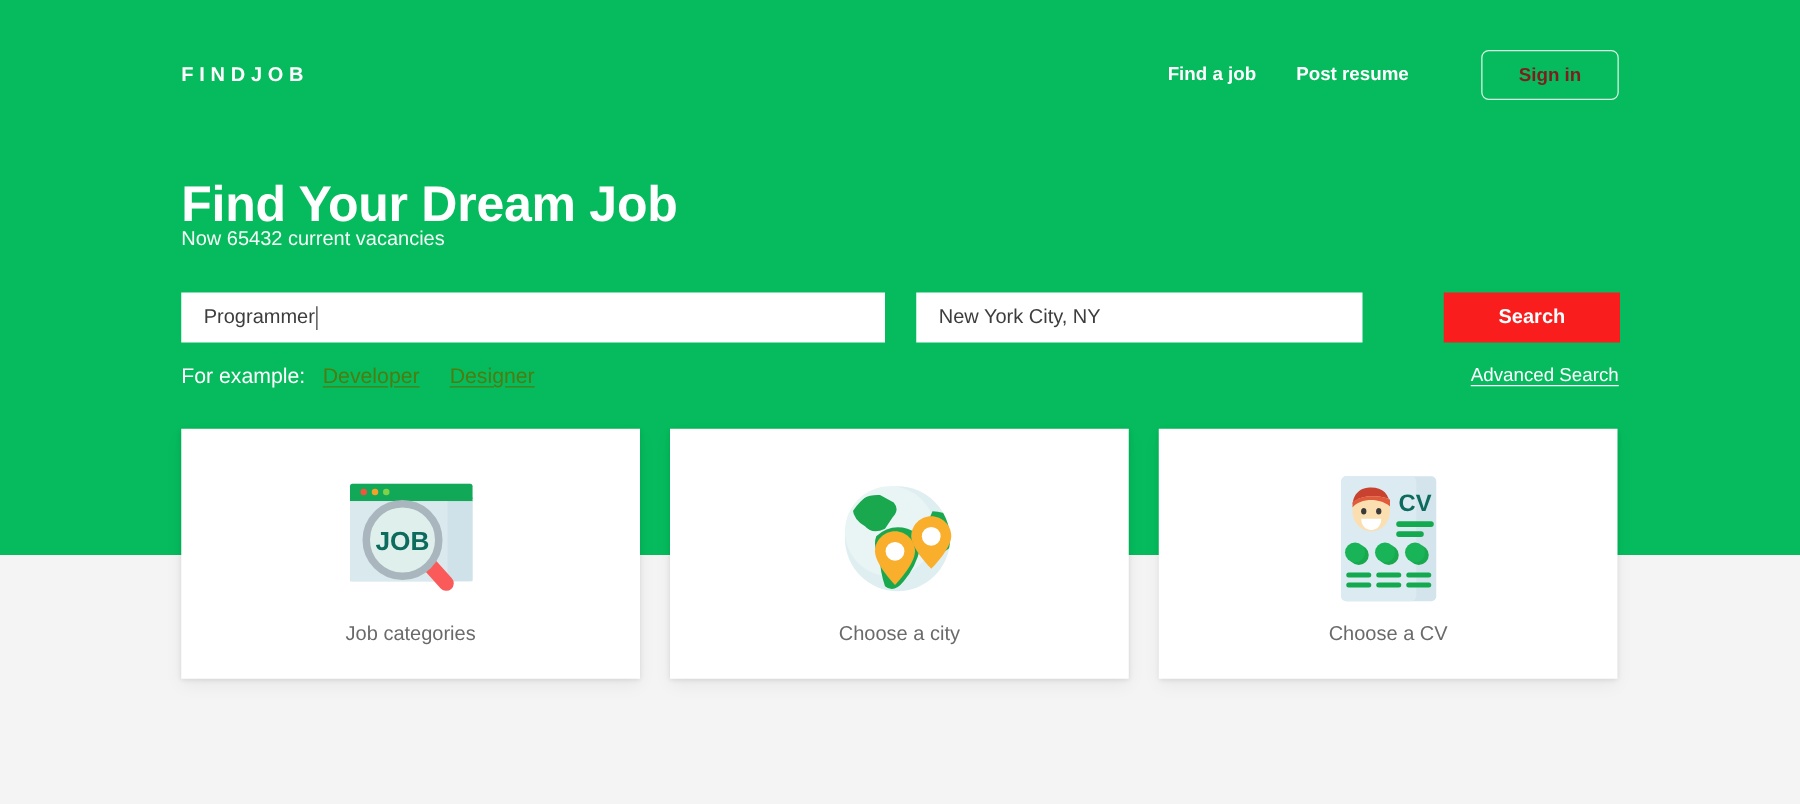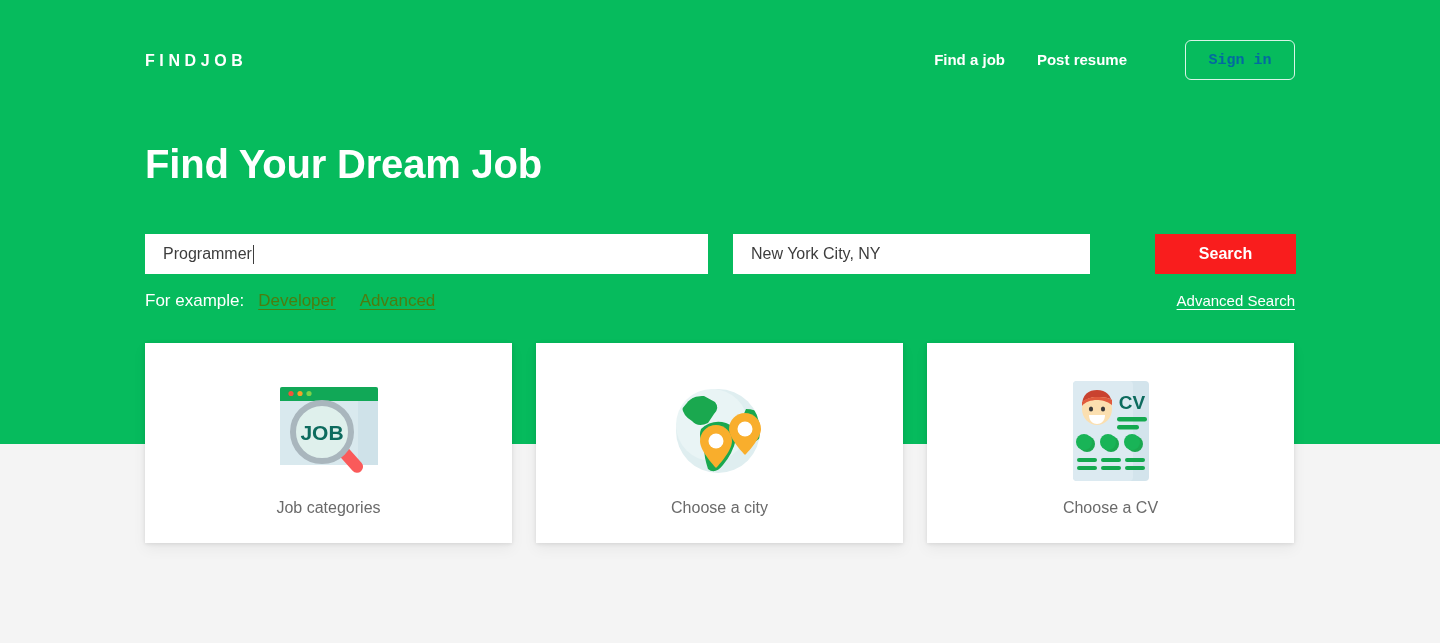--- a/index.html
+++ b/index.html
@@ -72,23 +72,23 @@
     line-height: 20px;
     white-space: nowrap;
     cursor: pointer;
   }
   .nav-link.first { margin-right: 32px; }
   .nav-link.second { margin-right: 58px; }
 
   .signin-btn {
     border: 1px solid rgba(255,255,255,0.85);
     border-radius: 6px;
-    color: #0369a1;
+    color: #7f1d1d;
     background: transparent;
-    font-family: Liberation Mono, monospace;
+    font-family: Liberation Sans, sans-serif;
     font-size: 15px;
     font-weight: bold;
     width: 110px;
     height: 40px;
     cursor: pointer;
     line-height: 1;
   }
 
   
   .hero-title {
@@ -255,40 +255,41 @@
 
     <div class="nav">
       <a class="nav-link first">Find a job</a>
       <a class="nav-link second">Post resume</a>
       <button class="signin-btn">Sign in</button>
     </div>
 
   </div>
 
   <h1 class="hero-title">Find Your Dream Job</h1>
+  <div class="hero-sub">Now 65432 current vacancies</div>
 
   <div class="search-row">
 
     <div class="search-field keyword">
       <span>Programmer</span>
         <span class="caret"></span>
     </div>
 
     <div class="search-field location">
       <span>New York City, NY</span>
     </div>
 
     <button class="search-btn">Search</button>
 
   </div>
 
   <div class="examples">
     <span class="label">For example:</span>
     <a class="example-link">Developer</a>
-    <a class="example-link">Advanced</a>
+    <a class="example-link">Designer</a>
   </div>
 
   <a class="advanced">Advanced Search</a>
 
   <div class="cards">
 
     <div class="card">
       <div class="card-icon">
         <svg width="108" height="104" viewBox="0 0 108 104" xmlns="http://www.w3.org/2000/svg">
 

